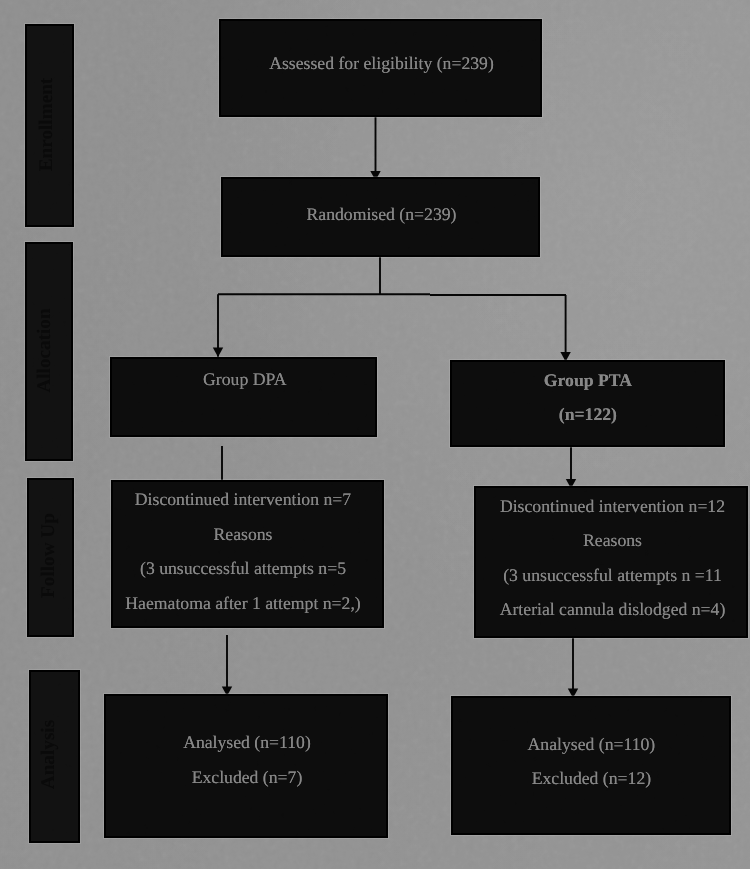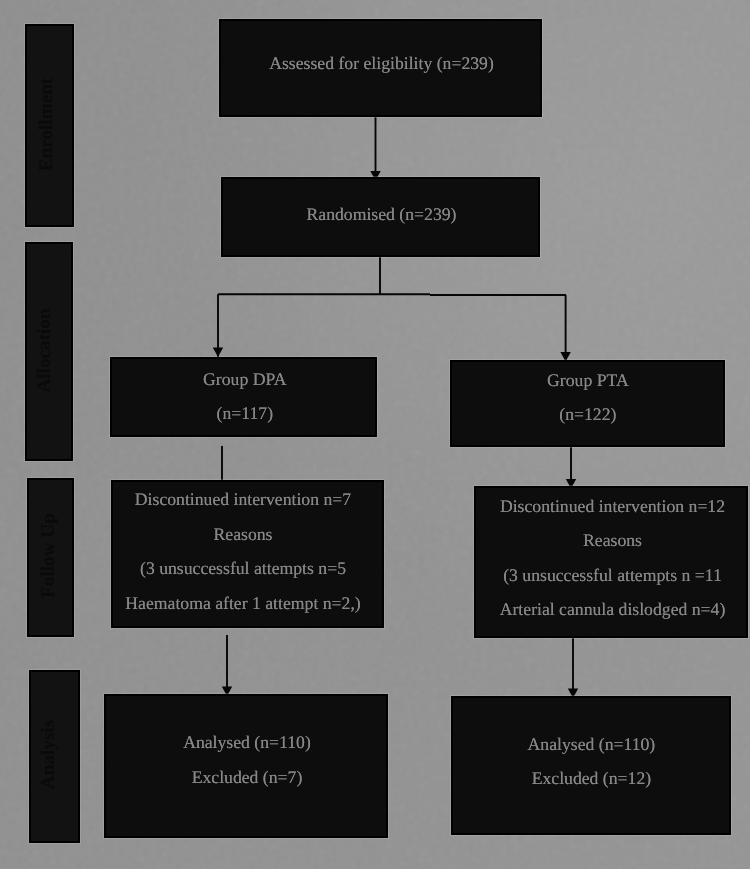--- a/index.html
+++ b/index.html
@@ -81,24 +81,23 @@
           </div>
         </div>
         <div class="box" style="left: 221px; top: 177px; width: 319px; height: 80px;">
           <div class="lines" style="top: 18px; transform: translateX(1px);">
             <div class="line">Randomised (n=239)</div>
           </div>
         </div>
         <div class="box" style="left: 110px; top: 357px; width: 267px; height: 80px;">
           <div class="lines" style="top: 2.5px; transform: translateX(1.3px);">
             <div class="line">Group DPA</div>
-            <div class="line">(n=117)</div>
           </div>
         </div>
-        <div class="box" style="left: 450px; top: 360px; width: 275px; height: 87px;">
+        <div class="box" style="left: 450px; top: 360px; width: 275px; height: 87px; font-weight: bold;">
           <div class="lines" style="top: 0.5px; transform: translateX(0.4px);">
             <div class="line">Group PTA</div>
             <div class="line">(n=122)</div>
           </div>
         </div>
         <div class="box" style="left: 111px; top: 480px; width: 273px; height: 148px;">
           <div class="lines" style="top: 0.4px; transform: translateX(-4.5px);">
             <div class="line">Discontinued intervention n=7</div>
             <div class="line">Reasons</div>
             <div class="line">(3 unsuccessful attempts n=5</div>

